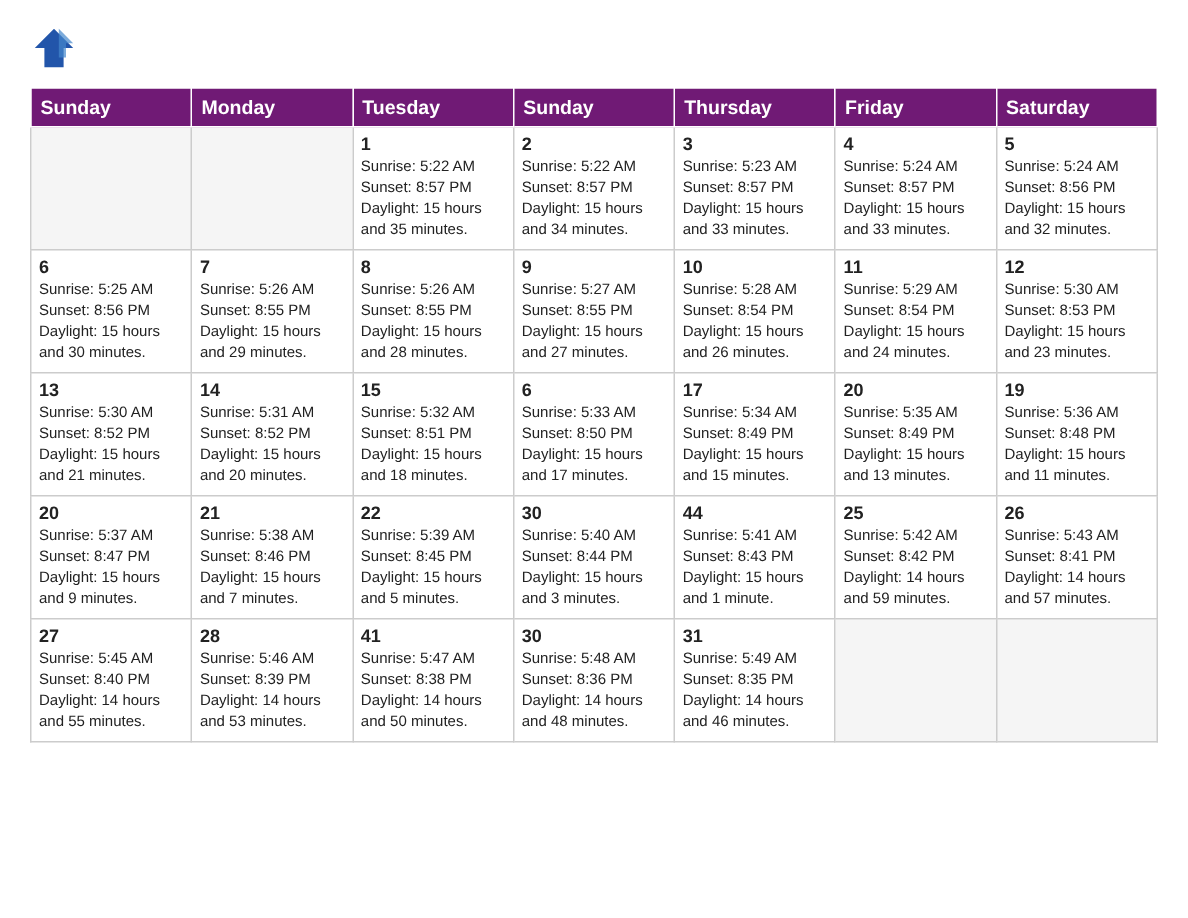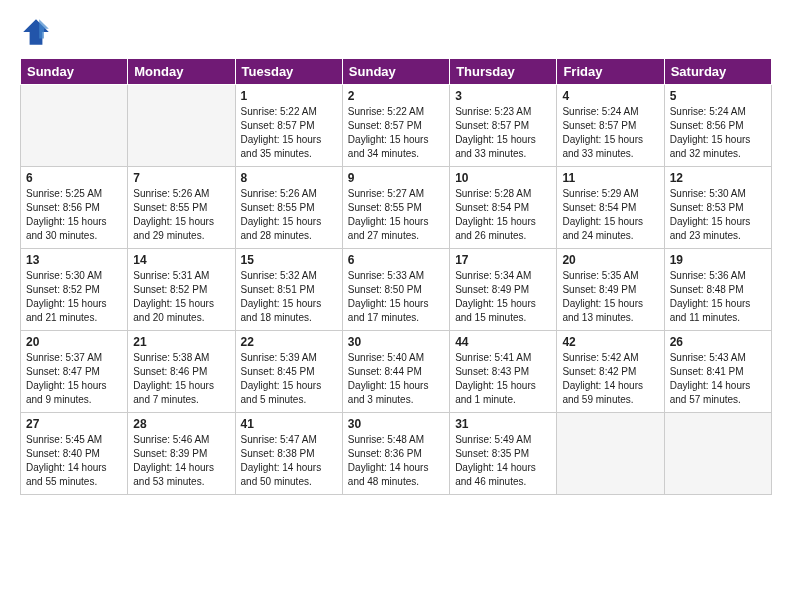--- a/index.html
+++ b/index.html
@@ -231,21 +231,21 @@
           </td>
           <td>
             <span class="day-num">30</span>
             <div class="cell-info">Sunrise: 5:40 AM<br>Sunset: 8:44 PM<br>Daylight: 15 hours and 3 minutes.</div>
           </td>
           <td>
             <span class="day-num">44</span>
             <div class="cell-info">Sunrise: 5:41 AM<br>Sunset: 8:43 PM<br>Daylight: 15 hours and 1 minute.</div>
           </td>
           <td>
-            <span class="day-num">42</span>
+            <span class="day-num">25</span>
             <div class="cell-info">Sunrise: 5:42 AM<br>Sunset: 8:42 PM<br>Daylight: 14 hours and 59 minutes.</div>
           </td>
           <td>
             <span class="day-num">26</span>
             <div class="cell-info">Sunrise: 5:43 AM<br>Sunset: 8:41 PM<br>Daylight: 14 hours and 57 minutes.</div>
           </td>
         </tr>
         <tr class="week-row">
           <td>
             <span class="day-num">27</span>

